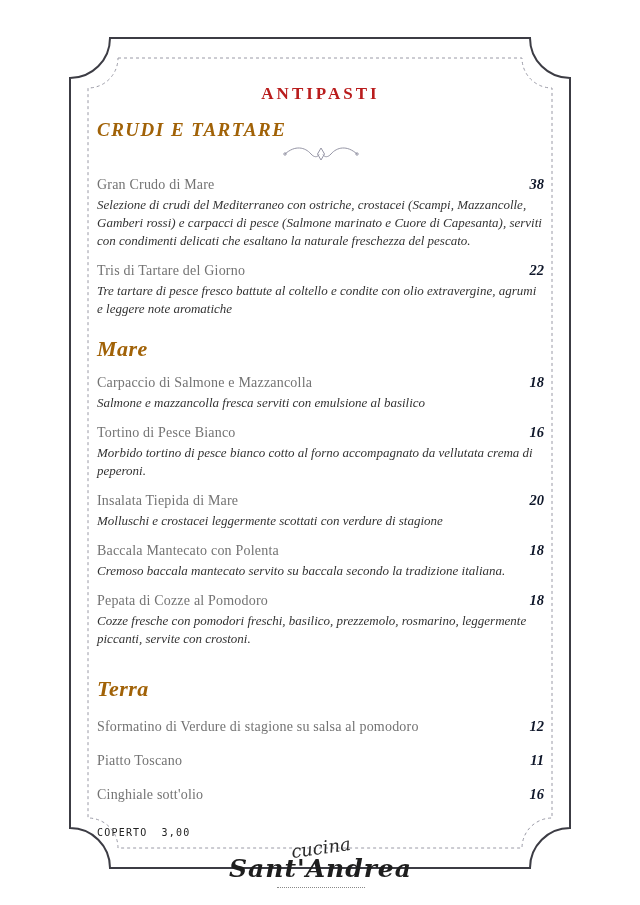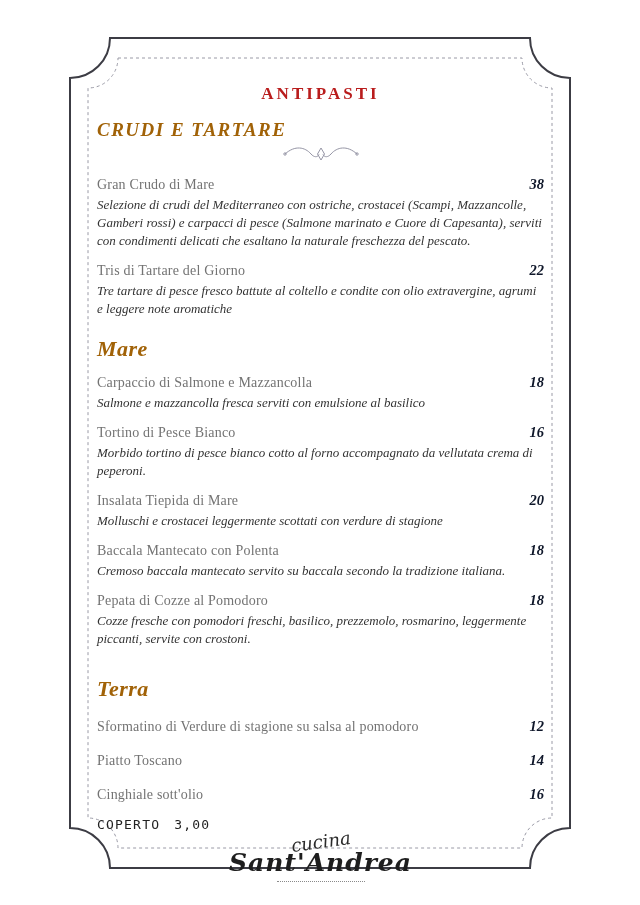--- a/index.html
+++ b/index.html
@@ -63,23 +63,23 @@
   .item-desc {
     margin: 2px 0 0 0;
     font-style: italic;
     font-size: 13px;
     line-height: 18px;
     color: #333333;
   }
   .terra-items { margin-top: 9px; }
   .terra-items .menu-item { margin-top: 15px; }
   .coperto {
-    margin-top: 13px;
+    margin-top: 23px;
     font-family: "DejaVu Sans Mono", monospace;
-    font-size: 13px;
+    font-size: 10px;
     letter-spacing: 1.2px;
     color: #222;
   }
   .coperto .val { margin-left: 14px; }
   .logo { text-align: center; margin-top: 0px; }
   .logo-cucina {
     display: inline-block;
     font-family: "DejaVu Serif", serif;
     font-style: italic;
     font-size: 18px;
@@ -198,21 +198,21 @@
     <div class="terra-items">
       <div class="menu-item">
         <div class="item-row">
           <span class="item-name">Sformatino di Verdure di stagione su salsa al pomodoro</span>
           <span class="item-price">12</span>
         </div>
       </div>
       <div class="menu-item">
         <div class="item-row">
           <span class="item-name">Piatto Toscano</span>
-          <span class="item-price">14</span>
+          <span class="item-price">11</span>
         </div>
       </div>
       <div class="menu-item">
         <div class="item-row">
           <span class="item-name">Cinghiale sott'olio</span>
           <span class="item-price">16</span>
         </div>
       </div>
     </div>
   </div>

